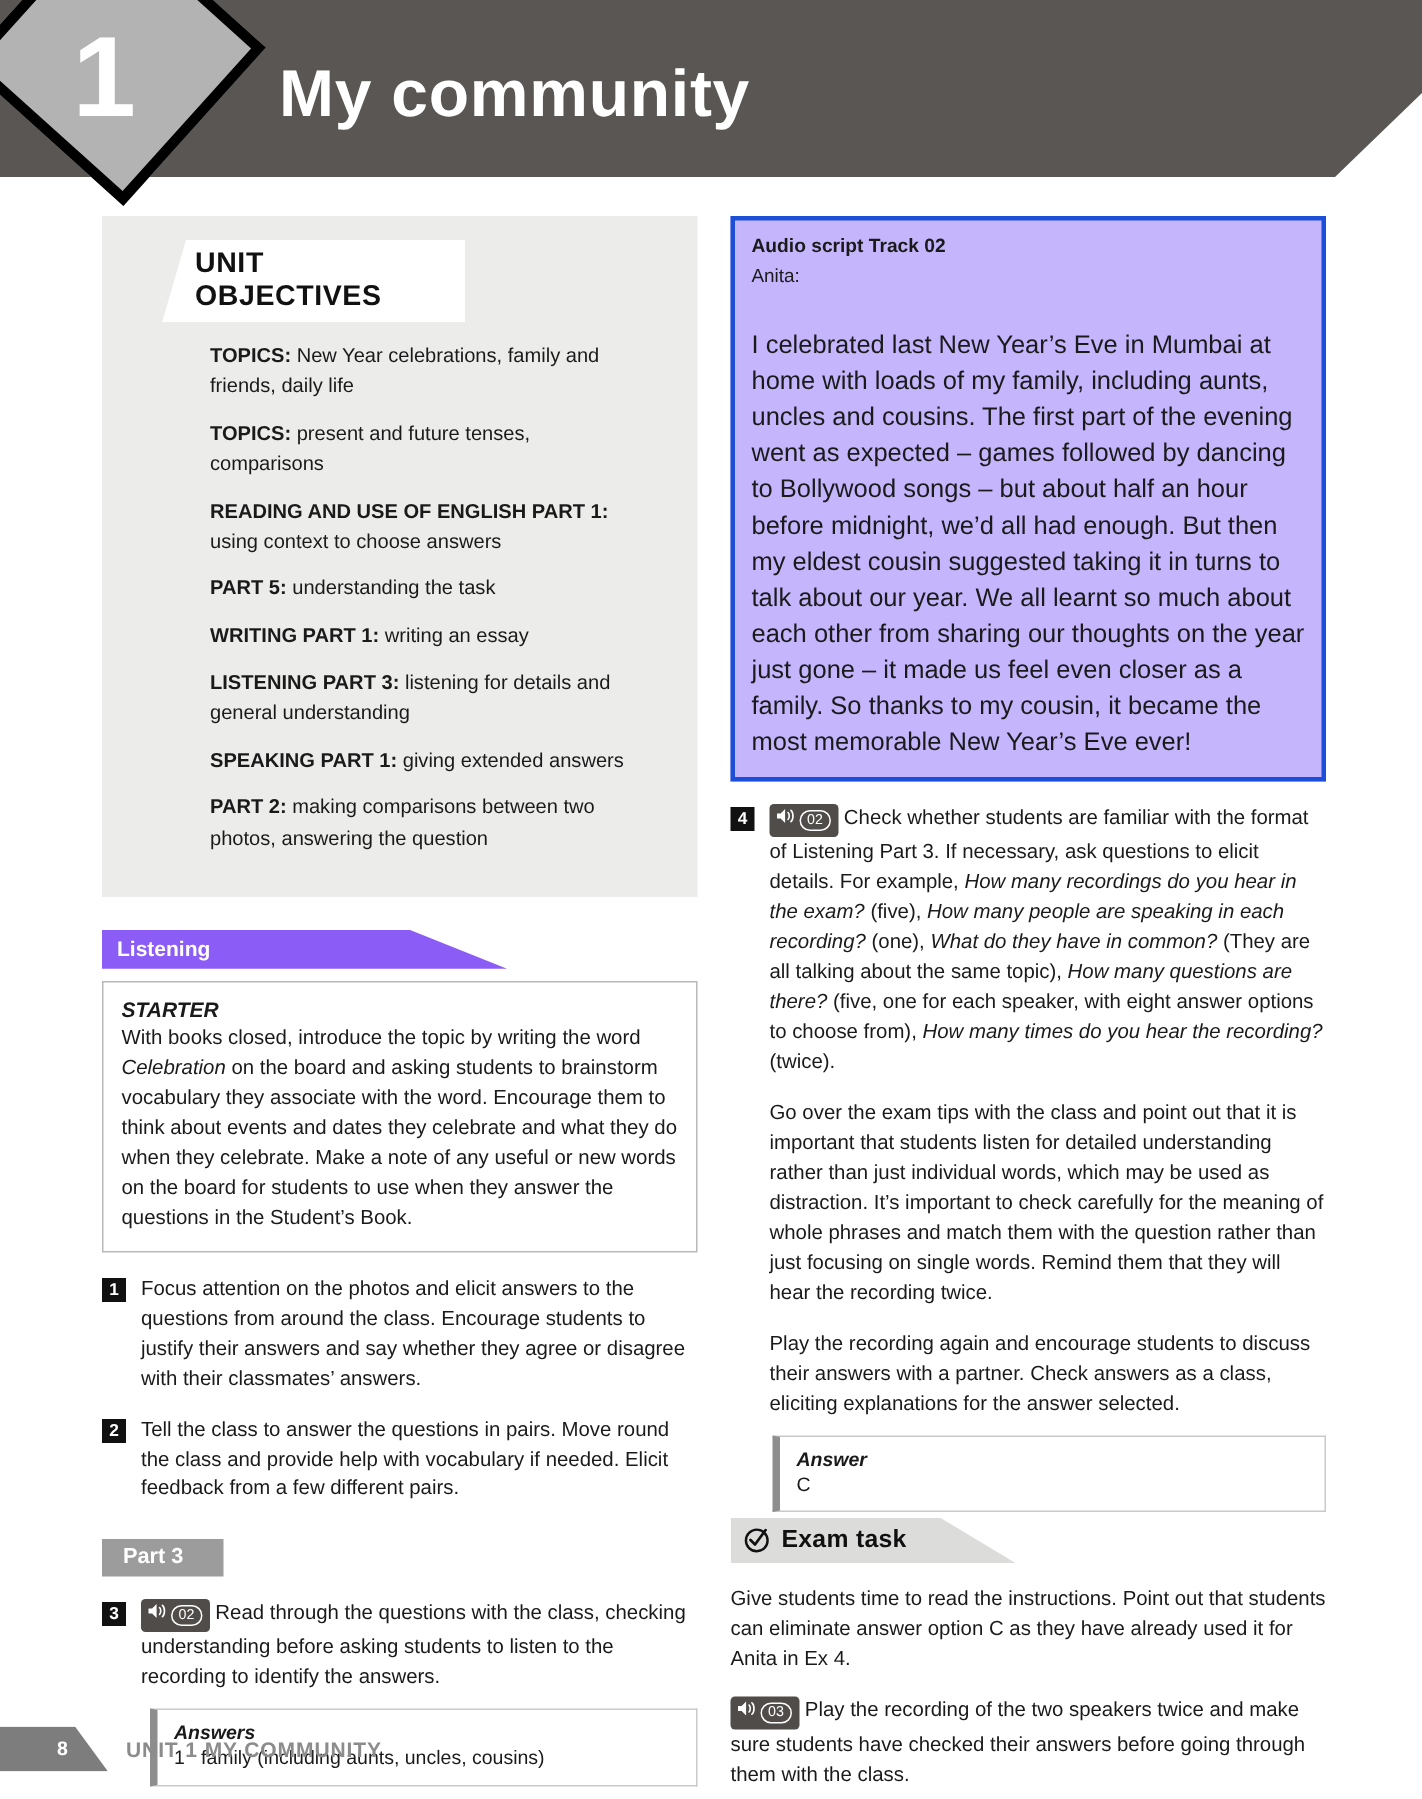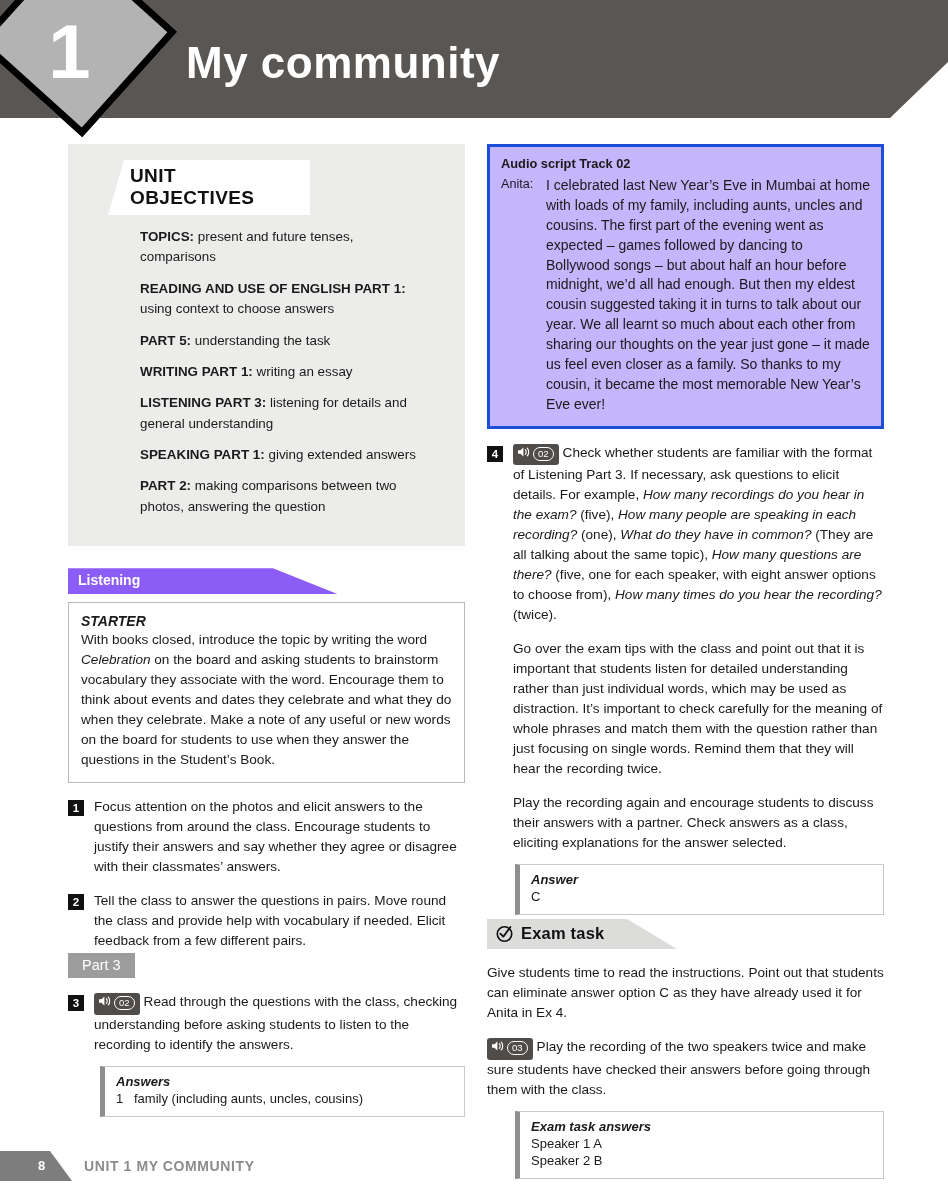--- a/index.html
+++ b/index.html
@@ -222,23 +222,23 @@
     line-height: 11px;
     vertical-align: 2px;
   }
 
   
   .part-label {
     display: inline-block;
     background: #9c9c9c;
     color: #ffffff;
     font-size: 14.5px;
-    font-weight: normal;
-    padding: 4px 14px 5px 14px;
-    margin-top: 2px;
+    font-weight: bold;
+    padding: 4px 27px 5px 14px;
+    margin-top: 24px;
   }
 
   
   .answer-box {
     margin-top: 11px;
     margin-left: 28px;
     border: 1px solid #c9c9c9;
     border-left: 5px solid #8e8e8e;
     padding: 7px 10px 9px 11px;
   }
@@ -268,31 +268,32 @@
   .script-box {
     border: 3px solid #1d4ed8;
     background: #c4b5fd;
     padding: 9px 11px 11px 11px;
   }
   .script-title {
     font-size: 12.8px;
     font-weight: bold;
     margin-bottom: 5px;
   }
-  .script-row { display: flex; }
+  .script-row { display: flex; flex-direction: column; }
   .script-speaker {
     flex: 0 0 auto;
     width: 45px;
     font-size: 12.6px;
     line-height: 1.42;
   }
   .script-text {
     flex: 1 1 auto;
-    font-size: 14px;
+    font-size: 17px;
     line-height: 1.42;
+    margin-top: 24px;
   }
 
   .para {
     font-size: 13.6px;
     line-height: 1.47;
     margin-top: 14px;
   }
   .para-indent { margin-left: 26px; }
 
   
@@ -342,20 +343,21 @@
     <div class="unit-number">1</div>
     <div class="header-title">My community</div>
   </div>
 
   <div class="col-left">
 
     
     <div class="objectives-panel">
       <div class="objectives-banner">UNIT OBJECTIVES</div>
       <div class="objectives-list">
+        <div class="obj-item"><b>TOPICS:</b><span> New Year celebrations, family and friends, daily life</span></div>
         <div class="obj-item"><b>TOPICS:</b><span> present and future tenses, comparisons</span></div>
         <div class="obj-item"><b>READING AND USE OF ENGLISH PART 1:</b><span> using context to choose answers</span></div>
         <div class="obj-item"><b>PART 5:</b><span> understanding the task</span></div>
         <div class="obj-item"><b>WRITING PART 1:</b><span> writing an essay</span></div>
         <div class="obj-item"><b>LISTENING PART 3:</b><span> listening for details and general understanding</span></div>
         <div class="obj-item"><b>SPEAKING PART 1:</b><span> giving extended answers</span></div>
         <div class="obj-item"><b>PART 2:</b><span> making comparisons between two photos, answering the question</span></div>
       </div>
     </div>
 

